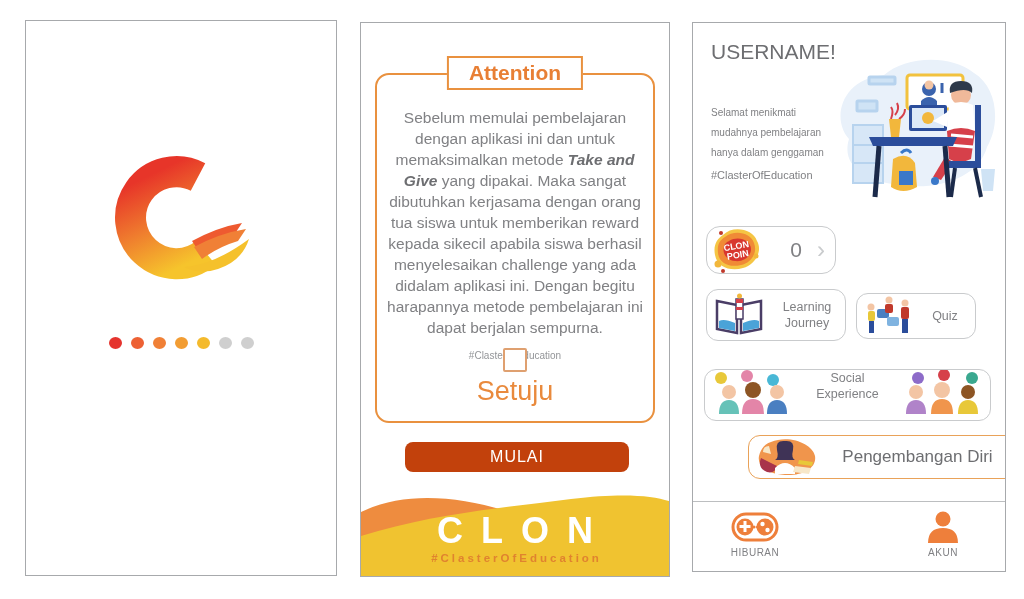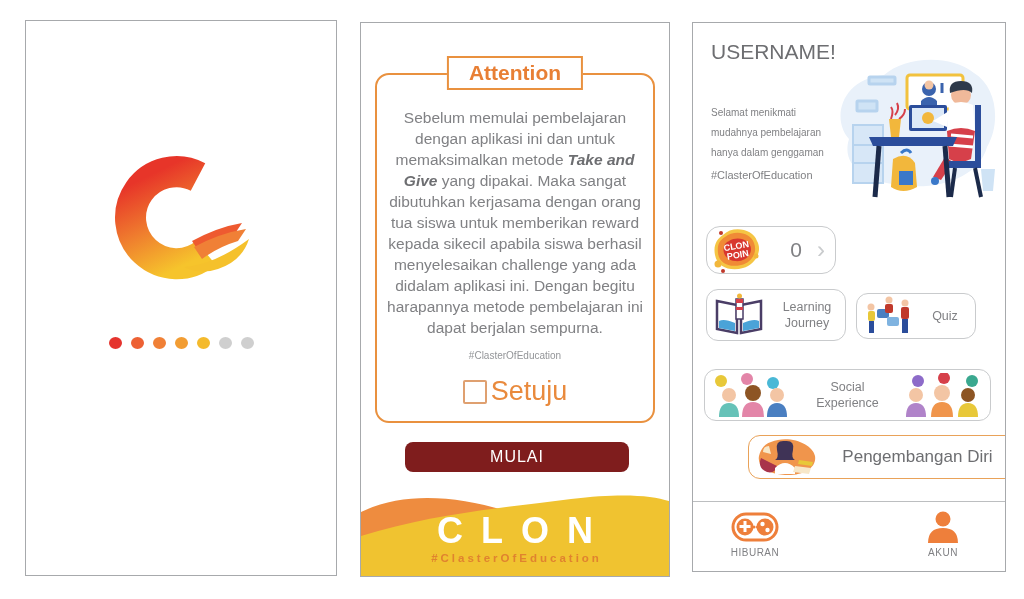--- a/index.html
+++ b/index.html
@@ -18,46 +18,46 @@
   
   .attention-card { position:absolute; left:14px; right:14px; top:50px; height:350px;
     border:2px solid #e9913f; border-radius:14px; }
   .attention-badge { position:absolute; left:50%; top:-19px; transform:translateX(-50%);
     background:#fff; border:2px solid #e9913f; border-radius:0; padding:3px 20px;
     color:#e87f35; font-size:21px; font-weight:bold; white-space:nowrap; }
   .attention-body { margin-top:32px; padding:0 8px; text-align:center; color:#808184;
     font-size:15.5px; line-height:21px; }
   .attention-body b { color:#6d6e71; font-style:italic; }
   .small-hashtag { margin-top:12px; text-align:center; color:#939598; font-size:10px; }
-  .agree-row { position:absolute; left:0; right:0; bottom:14px; display:flex; justify-content:center; align-items:center; gap:4px; }
+  .agree-row { position:absolute; left:0; right:0; bottom:14px; display:flex; justify-content:center; align-items:center; gap:4px;flex-direction:column; }
   .agree-checkbox { width:24px; height:24px; border:2px solid #dfa070; border-radius:2px; background:#fff; cursor:pointer; }
   .agree-label { color:#e98a3d; font-size:27px; }
   .start-button { position:absolute; left:44px; right:40px; top:419px; height:30px;
-    background:#7f1d1d; border:none; border-radius:8px; color:#fff; font-size:16px;
+    background:#c2410c; border:none; border-radius:8px; color:#fff; font-size:16px;
     letter-spacing:1px; font-family:inherit; cursor:pointer; }
   .wave-area { position:absolute; left:0; right:0; bottom:0; height:92px; }
   .wave-area svg { position:absolute; left:0; top:0; }
   .brand-word { position:absolute; left:0; right:0; top:26px; text-align:center; color:#ffffff;
     font-size:36px; font-weight:bold; letter-spacing:18px; padding-left:18px; }
   .brand-hashtag { position:absolute; left:0; right:0; top:68px; text-align:center; color:#e0832f;
     font-size:11.5px; font-weight:bold; letter-spacing:3px; padding-left:3px; }
 
   
   .greeting { position:absolute; left:18px; top:16px; color:#6d6e71; font-size:21px; line-height:26px; }
   .sub-text { position:absolute; left:18px; top:80px; width:118px; color:#808184; font-size:10px; line-height:20px; }
   .hashtag-3 { position:absolute; left:18px; top:146px; color:#808184; font-size:11px; }
   .illustration { position:absolute; right:6px; top:26px; }
   .card { position:absolute; background:#fff; border:1.5px solid #c9cbcd; border-radius:12px; cursor:pointer; }
   .poin-card { left:13px; top:203px; width:130px; height:48px; border-radius:14px; display:flex; align-items:center; }
   .poin-value { color:#808184; font-size:21px; margin-left:10px; flex:1; text-align:center; }
   .poin-chevron { color:#c9cbcd; font-size:24px; margin-right:10px; line-height:20px; }
   .learning-card { left:13px; top:266px; width:140px; height:52px; display:flex; align-items:center; }
   .card-label { color:#808184; font-size:12.5px; line-height:16px; text-align:center; }
   .quiz-card { left:163px; top:270px; width:120px; height:46px; display:flex; align-items:center; }
-  .social-card { left:11px; top:346px; width:287px; height:52px; display:flex; align-items:center; justify-content:space-between; padding:0 8px; }
+  .social-card { left:11px; top:346px; width:287px; height:52px; display:flex; justify-content:space-between; padding:0 8px; }
   .peng-card { left:13px; top:412px; width:285px; height:44px; border-color:#e9a259; display:flex; align-items:center;margin-left:42px; }
   .peng-label { color:#6d6e71; font-size:17px; flex:1; text-align:center; padding-right:16px; }
   .nav-bar { position:absolute; left:0; right:0; bottom:0; height:70px; border-top:1px solid #bcbec0;
     display:flex; justify-content:space-between; padding:8px 26px 0 26px; }
   .nav-item { display:flex; flex-direction:column; align-items:center; gap:3px; cursor:pointer; width:72px; }
   .nav-label { color:#808184; font-size:10px; letter-spacing:0.5px; }
 </style>
 </head>
 <body>
 

